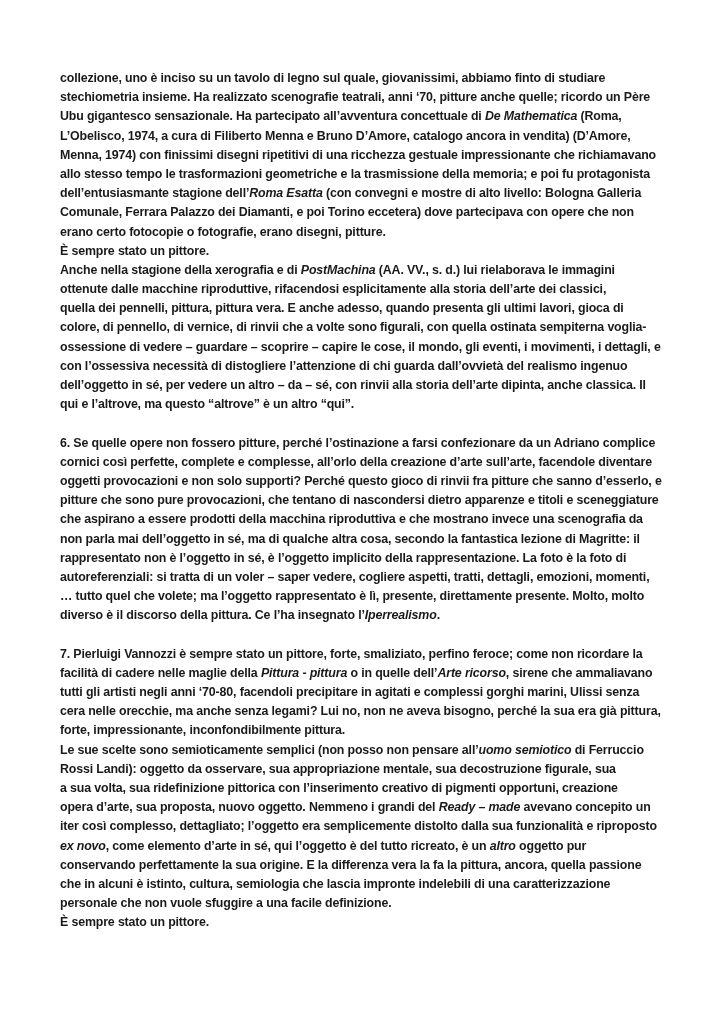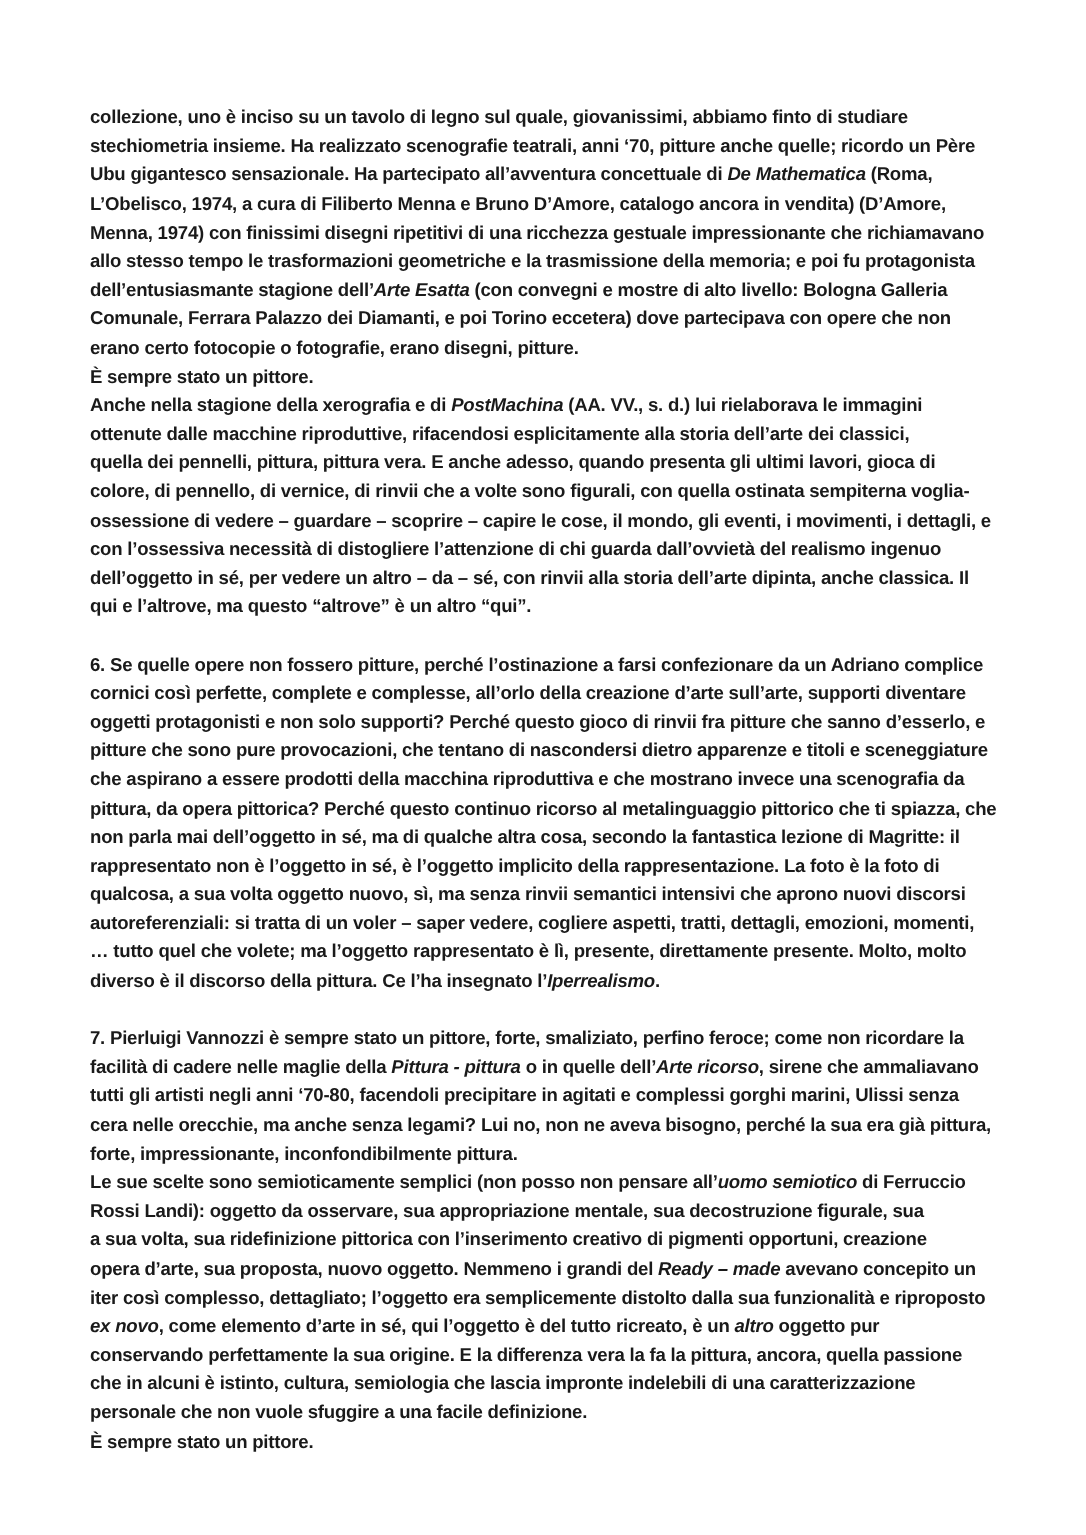--- a/index.html
+++ b/index.html
@@ -23,46 +23,44 @@
 <body>
 
 <div class="page">
   <div>
       <div class="line"><span>collezione, uno è inciso su un tavolo di legno sul quale, giovanissimi, abbiamo finto di studiare</span></div>
       <div class="line"><span>stechiometria insieme. Ha realizzato scenografie teatrali, anni ‘70, pitture anche quelle; ricordo un Père</span></div>
       <div class="line"><span>Ubu gigantesco sensazionale. Ha partecipato all’avventura concettuale di </span><em>De Mathematica</em><span> (Roma,</span></div>
       <div class="line"><span>L’Obelisco, 1974, a cura di Filiberto Menna e Bruno D’Amore, catalogo ancora in vendita) (D’Amore,</span></div>
       <div class="line"><span>Menna, 1974) con finissimi disegni ripetitivi di una ricchezza gestuale impressionante che richiamavano</span></div>
       <div class="line"><span>allo stesso tempo  le trasformazioni geometriche e la trasmissione della memoria;  e poi fu protagonista</span></div>
-      <div class="line"><span>dell’entusiasmante stagione dell’</span><em>Arte Esatta</em><span> (con convegni e mostre di alto livello: Bologna Galleria</span></div>
+      <div class="line"><span>dell’entusiasmante stagione dell’</span><em>Roma Esatta</em><span> (con convegni e mostre di alto livello: Bologna Galleria</span></div>
       <div class="line"><span>Comunale, Ferrara Palazzo dei Diamanti, e poi Torino eccetera) dove partecipava con opere che non</span></div>
       <div class="line"><span>erano certo fotocopie o fotografie, erano disegni, pitture.</span></div>
     </div>
   <div class="line">È sempre stato un pittore.</div>
   <div>
       <div class="line"><span>Anche nella stagione della xerografia e di </span><em>PostMachina</em><span> (AA. VV., s. d.) lui rielaborava le immagini</span></div>
       <div class="line"><span>ottenute  dalle macchine riproduttive,  rifacendosi esplicitamente alla storia dell’arte dei classici,</span></div>
       <div class="line"><span>quella dei pennelli, pittura, pittura vera. E anche adesso, quando presenta gli ultimi lavori, gioca di</span></div>
       <div class="line"><span>colore, di pennello, di vernice, di rinvii che a volte sono figurali, con quella ostinata sempiterna voglia-</span></div>
       <div class="line"><span>ossessione di vedere – guardare – scoprire – capire le cose, il mondo, gli eventi, i movimenti,  i dettagli, e</span></div>
       <div class="line"><span>con l’ossessiva necessità di distogliere l’attenzione di chi guarda dall’ovvietà del realismo ingenuo</span></div>
       <div class="line"><span>dell’oggetto in sé, per vedere un altro – da – sé, con rinvii alla storia dell’arte dipinta, anche classica. Il</span></div>
       <div class="line"><span>qui e l’altrove, ma questo  “altrove” è un altro “qui”.</span></div>
     </div>
   <div class="blank"></div>
   <div>
       <div class="line"><span>6. Se quelle opere non fossero pitture, perché l’ostinazione a farsi confezionare da un Adriano complice</span></div>
-      <div class="line"><span>cornici così perfette, complete e complesse, all’orlo della creazione d’arte sull’arte, supporti diventare</span></div>
-      <div class="line"><span>oggetti protagonisti e non solo supporti? Perché questo gioco di rinvii fra pitture che sanno d’esserlo, e</span></div>
+      <div class="line"><span>cornici così perfette, complete e complesse, all’orlo della creazione d’arte sull’arte, facendole diventare</span></div>
+      <div class="line"><span>oggetti provocazioni e non solo supporti? Perché questo gioco di rinvii fra pitture che sanno d’esserlo, e</span></div>
       <div class="line"><span>pitture che sono pure provocazioni, che tentano di nascondersi dietro apparenze e titoli e sceneggiature</span></div>
       <div class="line"><span>che aspirano a essere prodotti della macchina riproduttiva e che mostrano  invece una scenografia da</span></div>
-      <div class="line"><span>pittura, da opera pittorica? Perché questo continuo ricorso al metalinguaggio pittorico che ti spiazza, che</span></div>
       <div class="line"><span>non parla mai dell’oggetto in sé, ma di qualche altra cosa, secondo la fantastica lezione di Magritte: il</span></div>
       <div class="line"><span>rappresentato non è l’oggetto in sé, è l’oggetto implicito della rappresentazione.  La foto è la foto di</span></div>
-      <div class="line"><span>qualcosa, a sua volta oggetto nuovo, sì, ma senza rinvii semantici intensivi che aprono nuovi discorsi</span></div>
       <div class="line"><span>autoreferenziali: si tratta di un voler – saper vedere, cogliere aspetti, tratti, dettagli, emozioni,  momenti,</span></div>
       <div class="line"><span>… tutto quel che volete; ma l’oggetto rappresentato è lì, presente, direttamente presente. Molto, molto</span></div>
       <div class="line"><span>diverso è il discorso della pittura. Ce l’ha insegnato l’</span><em>Iperrealismo</em><span>.</span></div>
     </div>
   <div class="blank"></div>
   <div>
       <div class="line"><span>7. Pierluigi Vannozzi  è sempre  stato un pittore,  forte,  smaliziato, perfino feroce; come non ricordare  la</span></div>
       <div class="line"><span>facilità di cadere nelle maglie della </span><em>Pittura - pittura</em><span>  o in quelle dell’</span><em>Arte ricorso</em><span>, sirene che ammaliavano</span></div>
       <div class="line"><span>tutti gli artisti negli anni ‘70-80,  facendoli precipitare in agitati e complessi gorghi marini, Ulissi senza</span></div>
       <div class="line"><span>cera nelle orecchie, ma anche senza legami? Lui no, non ne aveva bisogno, perché  la sua era già pittura,</span></div>

